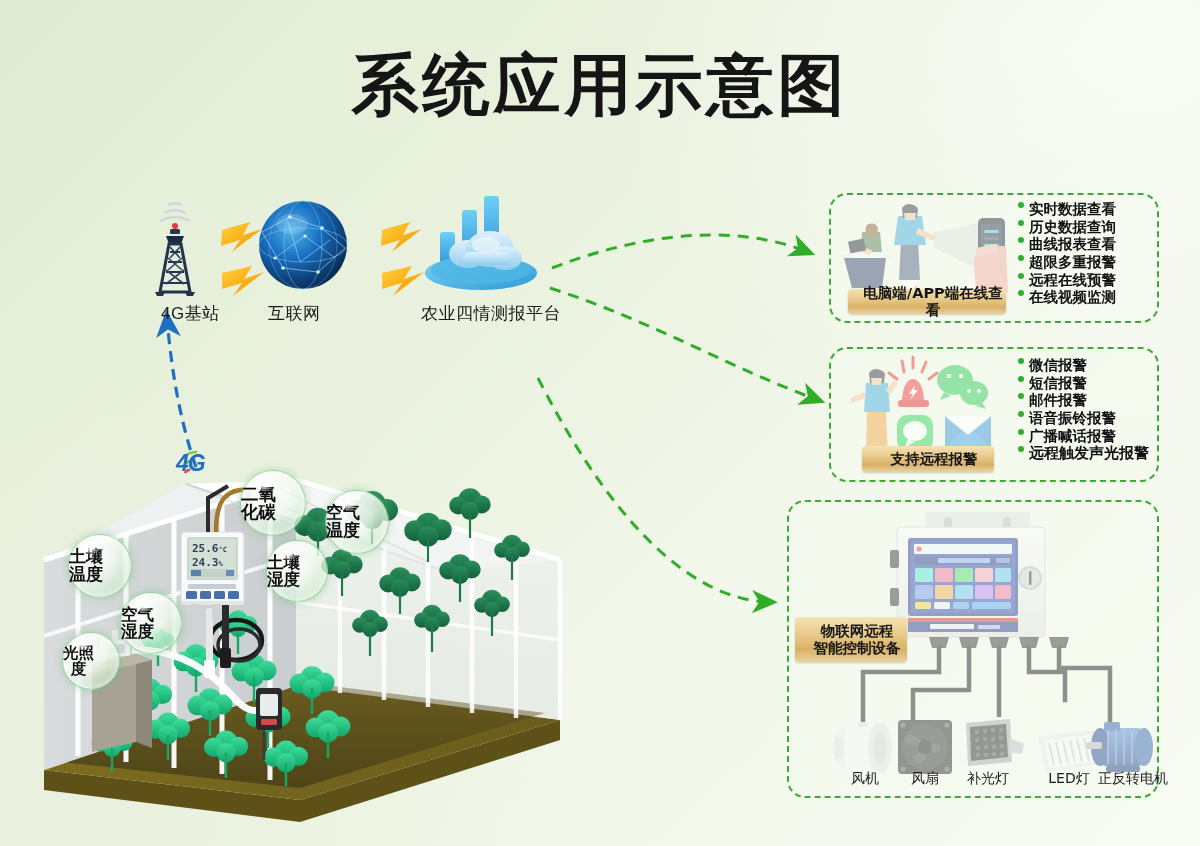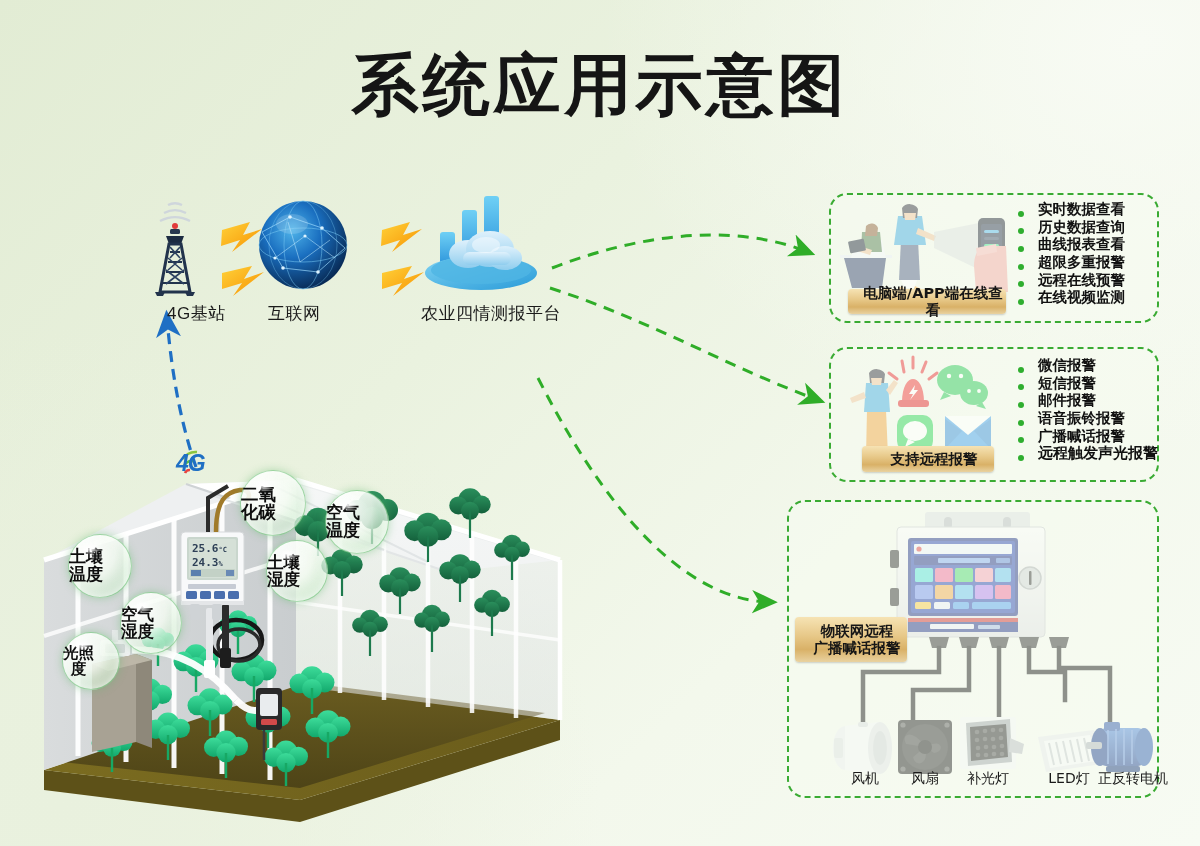--- a/index.html
+++ b/index.html
@@ -28,21 +28,21 @@
   }
 
   
   .svglayer { position: absolute; left:0; top:0; width:1200px; height:846px; pointer-events:none; }
 
   
   .flow-label {
     position: absolute; font-size: 17px; color: #1b1b1b; font-weight: 500;
     white-space: nowrap; letter-spacing: .5px;
   }
-  #lbl-4g   { left: 167px; top: 302px; }
+  #lbl-4g   { left: 161px; top: 302px; }
   #lbl-net  { left: 268px; top: 302px; }
   #lbl-plat { left: 421px; top: 302px; }
 
   
   #tag4g {
     position: absolute; left: 176px; top: 450px;
     font-size: 23px; font-weight: bold; color: #1f6fc4; font-style: italic;
     letter-spacing: -1px;
   }
 
@@ -70,21 +70,21 @@
     border: 2.4px dashed #3aab33;
     border-radius: 18px;
     background: rgba(246,251,240,0.55);
   }
   #panel1 { left: 829px; top: 193px; width: 330px; height: 130px; }
   #panel2 { left: 829px; top: 347px; width: 330px; height: 135px; }
   #panel3 { left: 787px; top: 500px; width: 372px; height: 298px; }
 
   .feature-list { position: absolute; }
   .feature-item {
-    display: flex; align-items: flex-end; gap: 14px;
+    display: flex; align-items: flex-start; gap: 5px;
     font-size: 14.5px; font-weight: bold; color: #111;
     line-height: 1.0; margin-bottom: 3.2px;
     font-family: "DejaVu Sans", "Liberation Sans", sans-serif;
     white-space: nowrap;
   }
   .dot { width: 6px; height: 6px; border-radius: 50%; background: #2fae2f; flex: none; }
 
   .gold-badge {
     position: absolute;
     display: flex; align-items: center; justify-content: center;
@@ -833,21 +833,21 @@
         <span>广播喊话报警</span>
       </div>
     <div class="feature-item" style="font-size:15px">
         <span class="dot"></span>
         <span>远程触发声光报警</span>
       </div>
   </div>
 
   <div class="panel" id="panel3"></div>
   <div class="gold-badge" id="badge3">物联网远程
-广播喊话报警</div>
+智能控制设备</div>
 
   <div class="dev-label" style="left:840px;  top:770px; width:50px;">风机</div>
   <div class="dev-label" style="left:900px;  top:770px; width:50px;">风扇</div>
   <div class="dev-label" style="left:955px;  top:770px; width:66px;">补光灯</div>
   <div class="dev-label" style="left:1036px; top:770px; width:66px;">LED灯</div>
   <div class="dev-label" style="left:1090px; top:770px; width:86px;">正反转电机</div>
 
 </div>
 
 </body></html>

